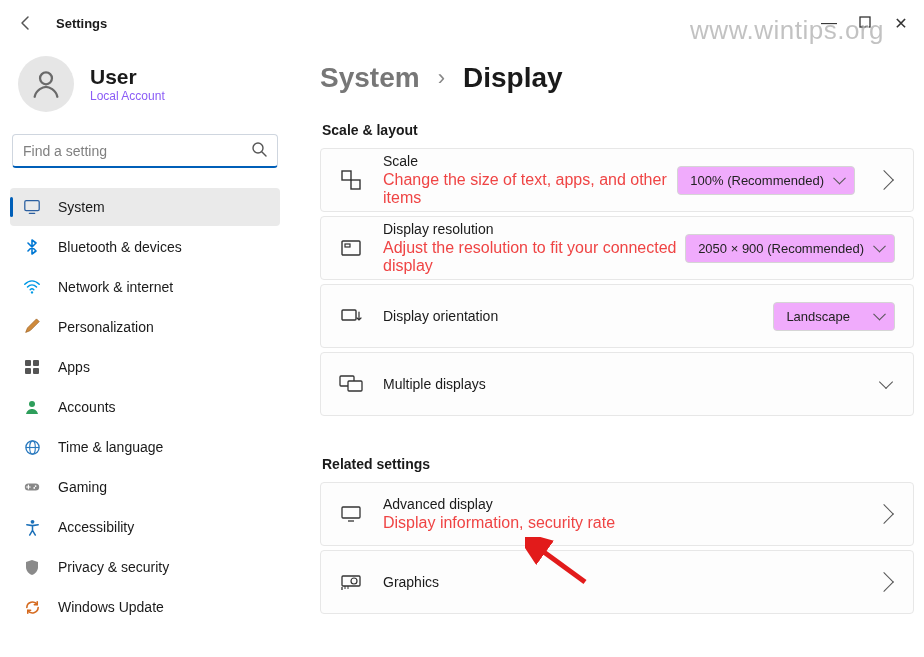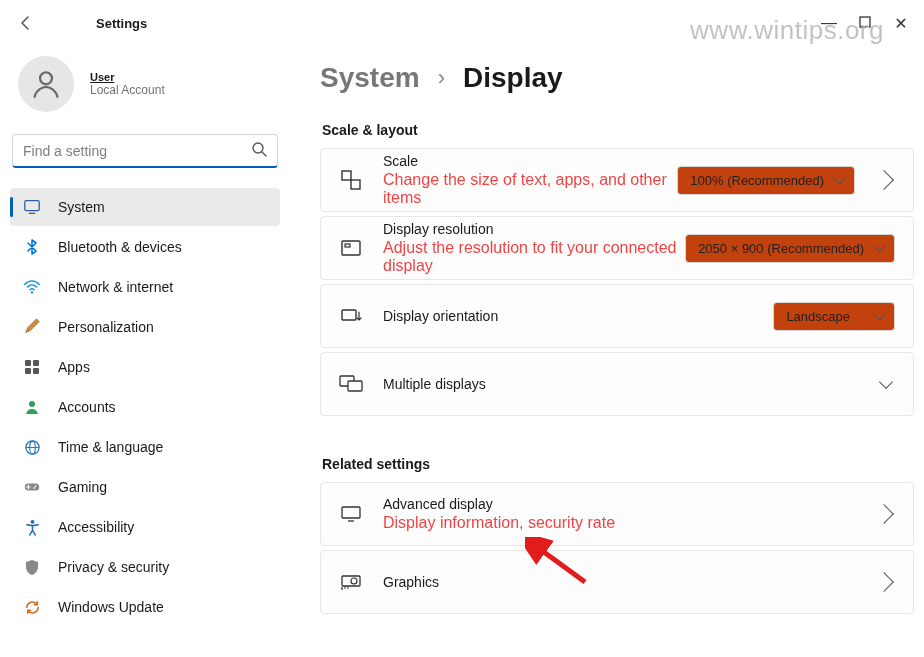--- a/index.html
+++ b/index.html
@@ -11,21 +11,20 @@
     width: 924px;
     height: 657px;
     overflow: hidden;
     position: relative;
   }
   .titlebar {
     display: flex;
     align-items: center;
     height: 46px;
     padding: 0 14px;
-    gap: 40px;
   }
   .titlebar .back-btn {
     width: 24px; height: 24px;
     display: flex; align-items: center; justify-content: center;
     color: #555;
   }
   .titlebar .title {
     margin-left: 18px;
     font-size: 13px;
     font-weight: 600;
@@ -53,22 +52,22 @@
     align-items: center;
     padding: 6px 8px 18px 8px;
   }
   .avatar {
     width: 56px; height: 56px; border-radius: 50%;
     background: #e6e6e6;
     display: flex; align-items: center; justify-content: center;
     color: #6a6a6a;
   }
   .profile .who { margin-left: 16px; }
-  .profile .name { font-weight: 600; font-size: 11px; text-decoration: underline; }
-  .profile .sub { font-size: 12px; color: #737373; }
+  .profile .name { font-weight: 600; font-size: 21px; }
+  .profile .sub { font-size: 12px; color: #8b5cf6; }
 
   .search {
     display: flex;
     align-items: center;
     height: 34px;
     border: 1px solid #cfd6df;
     border-bottom: 2px solid #005fb8;
     border-radius: 4px;
     padding: 0 10px;
     margin: 4px 2px 20px 2px;
@@ -148,21 +147,21 @@
     color: #333;
     margin-right: 20px;
   }
   .card .text { flex: 1; }
   .card .title { font-size: 14px; color: #1a1a1a; }
   .card .subtitle { font-size: 16px; color: #ef4444; margin-top: 2px; }
   .card .controls { display: flex; align-items: center; gap: 14px; }
   .select {
     border: 1px solid #d5d5d5;
     border-radius: 4px;
-    background: #c2410c;
+    background: #f0abfc;
     padding: 6px 30px 6px 12px;
     font-size: 13px;
     color: #222;
     position: relative;
     white-space: nowrap;
   }
   .select::after {
     content: "";
     position: absolute;
     right: 10px; top: 50%;

